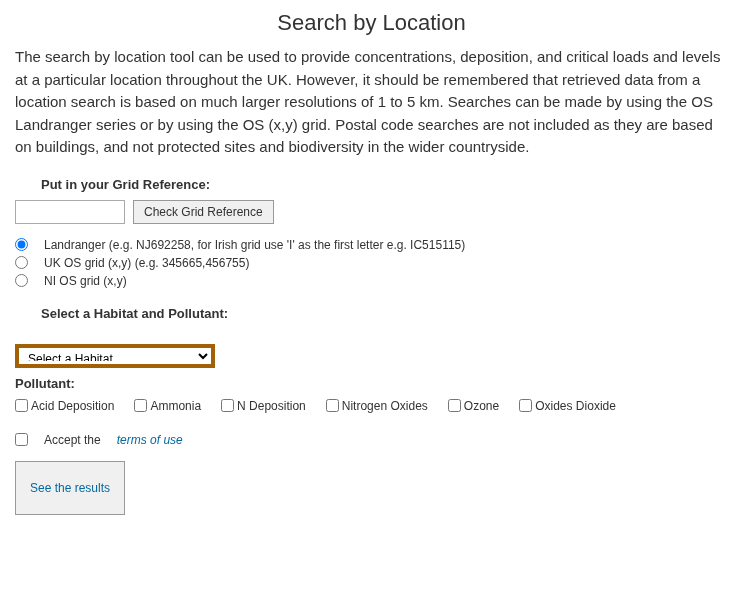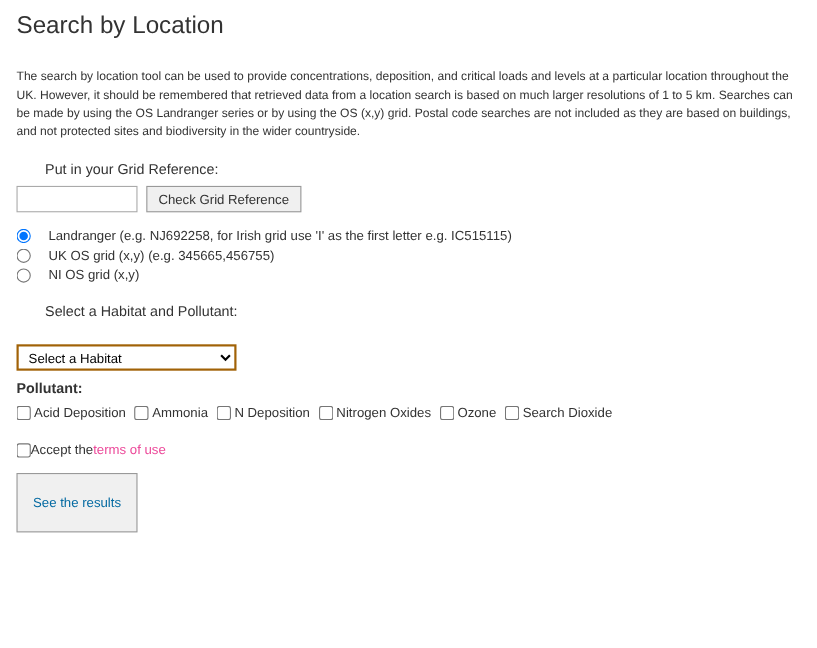--- a/index.html
+++ b/index.html
@@ -8,30 +8,31 @@
       font-size: 13px;
       color: #333;
       background: #fff;
       padding: 10px 15px;
       width: 743px;
     }
     h1 {
       font-size: 22px;
       font-weight: normal;
       color: #333;
-      margin-bottom: 26px;
+      margin-bottom: 10px;
+      text-align: center;
     }
     .description {
-      font-size: 11px;
+      font-size: 15px;
       color: #333;
       line-height: 1.5;
       margin-bottom: 18px;
     }
     .section-label {
-      font-weight: normal;
+      font-weight: bold;
       margin-bottom: 8px;
       font-size: 13px;
       padding-left: 26px;
     }
     .grid-ref-row {
       display: flex;
       align-items: center;
       gap: 8px;
       margin-bottom: 14px;
     }
@@ -61,65 +62,66 @@
       margin-bottom: 4px;
       font-size: 12px;
     }
     .radio-item input[type="radio"] {
       margin: 0;
     }
     .habitat-section {
       margin-bottom: 8px;
     }
     .habitat-select {
-      border: 2px solid #a16207;
+      border: 4px solid #a16207;
       padding: 3px 5px;
       font-size: 12px;
       width: 200px;
       height: 24px;
       background: #fff;
       cursor: pointer;
     }
     .pollutant-section {
       margin-bottom: 20px;
     }
     .pollutant-label {
       font-weight: bold;
       margin-bottom: 8px;
       font-size: 13px;
     }
     .pollutant-list {
       display: flex;
       flex-wrap: wrap;
-      gap: 4px 0;
+      gap: 4px 12px;
       align-items: center;
       font-size: 12px;
     }
     .pollutant-item {
       display: flex;
       align-items: center;
       gap: 3px;
       margin-right: 8px;
     }
     .pollutant-item input[type="checkbox"] {
       margin: 0;
     }
     .accept-row {
       display: flex;
       align-items: center;
-      gap: 0;
+      gap: 16px;
       margin-bottom: 14px;
       font-size: 12px;
     }
     .accept-row input[type="checkbox"] {
       margin: 0;
     }
     .terms-link {
-      color: #ec4899;
+      color: #0369a1;
       text-decoration: none;
+      font-style: italic;
     }
     .results-button {
       background: #f0f0f0;
       border: 1px solid #999;
       padding: 19px 14px;
       font-size: 12px;
       cursor: pointer;
       color: #0369a1;
     }
   </style>
@@ -179,21 +181,21 @@
     <div class="pollutant-item">
       <input type="checkbox" id="nox" style="">
       <label for="nox">Nitrogen Oxides</label>
     </div>
     <div class="pollutant-item">
       <input type="checkbox" id="ozone" style="">
       <label for="ozone">Ozone</label>
     </div>
     <div class="pollutant-item">
       <input type="checkbox" id="so2" style="">
-      <label for="so2">Search Dioxide</label>
+      <label for="so2">Oxides Dioxide</label>
     </div>
   </div>
 </div>
 
 <div class="accept-row">
   <input type="checkbox" id="accept_terms" style="">
   <label for="accept_terms">Accept the</label>
   <a href="#" class="terms-link">terms of use</a>
 </div>
 

